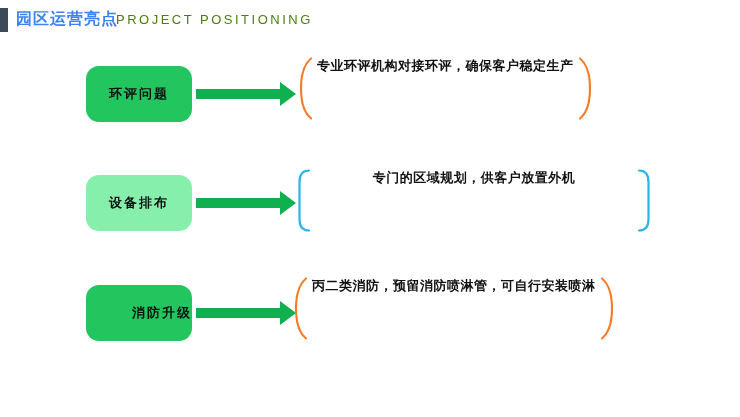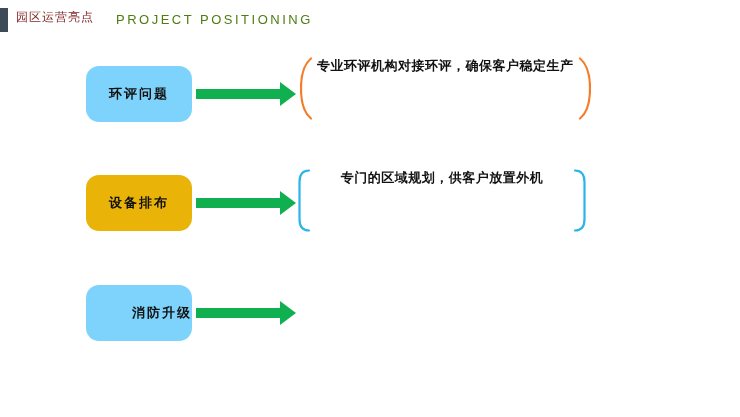--- a/index.html
+++ b/index.html
@@ -15,23 +15,23 @@
   
   .header-bar {
     position: absolute;
     left: 0; top: 8px;
     width: 8px; height: 24px;
     background: #3d4a58;
   }
   .page-title {
     position: absolute;
     left: 16px; top: 9px;
-    font-size: 12px;
-    font-weight: 400;
-    color: #7f1d1d;
+    font-size: 16px;
+    font-weight: 700;
+    color: #3b82f6;
     letter-spacing: 1px;
     white-space: nowrap;
   }
   .page-subtitle {
     position: absolute;
     left: 116px; top: 12px;
     font-size: 13px;
     font-weight: 400;
     color: #4d7c0f;
     letter-spacing: 2.5px;
@@ -42,22 +42,22 @@
   .topic-box {
     position: absolute;
     left: 86px;
     width: 106px; height: 56px;
     border-radius: 13px;
     display: flex;
     align-items: center;
     justify-content: center;
     box-sizing: border-box;
   }
-  .topic-box.box-blue   { background: #7dd3fc; }
-  .topic-box.box-orange { background: #eab308; }
+  .topic-box.box-blue   { background: #22c55e; }
+  .topic-box.box-orange { background: #86efac; }
   .topic-label {
     font-size: 13px;
     font-weight: 700;
     color: #111111;
     letter-spacing: 2px;
     font-family: "Liberation Serif", serif;
     white-space: nowrap;
   }
 
   
@@ -80,21 +80,21 @@
     text-align: center;
     font-size: 13px;
     font-weight: 700;
     color: #111111;
     letter-spacing: 0.5px;
     font-family: "Liberation Serif", serif;
     white-space: nowrap;
     padding: 0 4px;
   }
   .row1-brackets { left: 300px; top: 57px;  width: 287px; }
-  .row2-brackets { left: 298px; top: 169px; width: 288px; }
+  .row2-brackets { left: 298px; top: 169px; width: 352px; }
   .row3-brackets { left: 295px; top: 277px; width: 303px; }
 
   .row1-box { top: 66px; }
   .row2-box { top: 175px; }
   .row3-box { top: 285px; justify-content: flex-end; }
 
   .row1-arrow { top: 82px; }
   .row2-arrow { top: 191px; }
   .row3-arrow { top: 301px; }
 
@@ -143,14 +143,23 @@
       <path class="bracket-path stroke-blue" d="M 2 1.5 Q 11.5 1.5 11.5 13 L 11.5 50 Q 11.5 61.5 2 61.5"></path>
     </svg>
   </div>
 
   <div class="topic-box box-blue row3-box">
     <span class="topic-label">消防升级</span>
   </div>
   <svg class="arrow row3-arrow" viewBox="0 0 100 24">
     <polygon class="arrow-fill" points="0,7 84,7 84,0 100,12 84,24 84,17 0,17"></polygon>
   </svg>
+  <div class="bracket-group row3-brackets">
+    <svg class="bracket-svg" width="13" height="63" viewBox="0 0 13 63">
+      <path class="bracket-path stroke-orange" d="M 11 1.5 C 3 8, 1 18, 1 31.5 C 1 45, 3 55, 11 61.5"></path>
+    </svg>
+    <span class="bracket-text">丙二类消防，预留消防喷淋管，可自行安装喷淋</span>
+    <svg class="bracket-svg" width="13" height="63" viewBox="0 0 13 63">
+      <path class="bracket-path stroke-orange" d="M 2 1.5 C 10 8, 12 18, 12 31.5 C 12 45, 10 55, 2 61.5"></path>
+    </svg>
+  </div>
 
 </div>
 
 </body></html>

